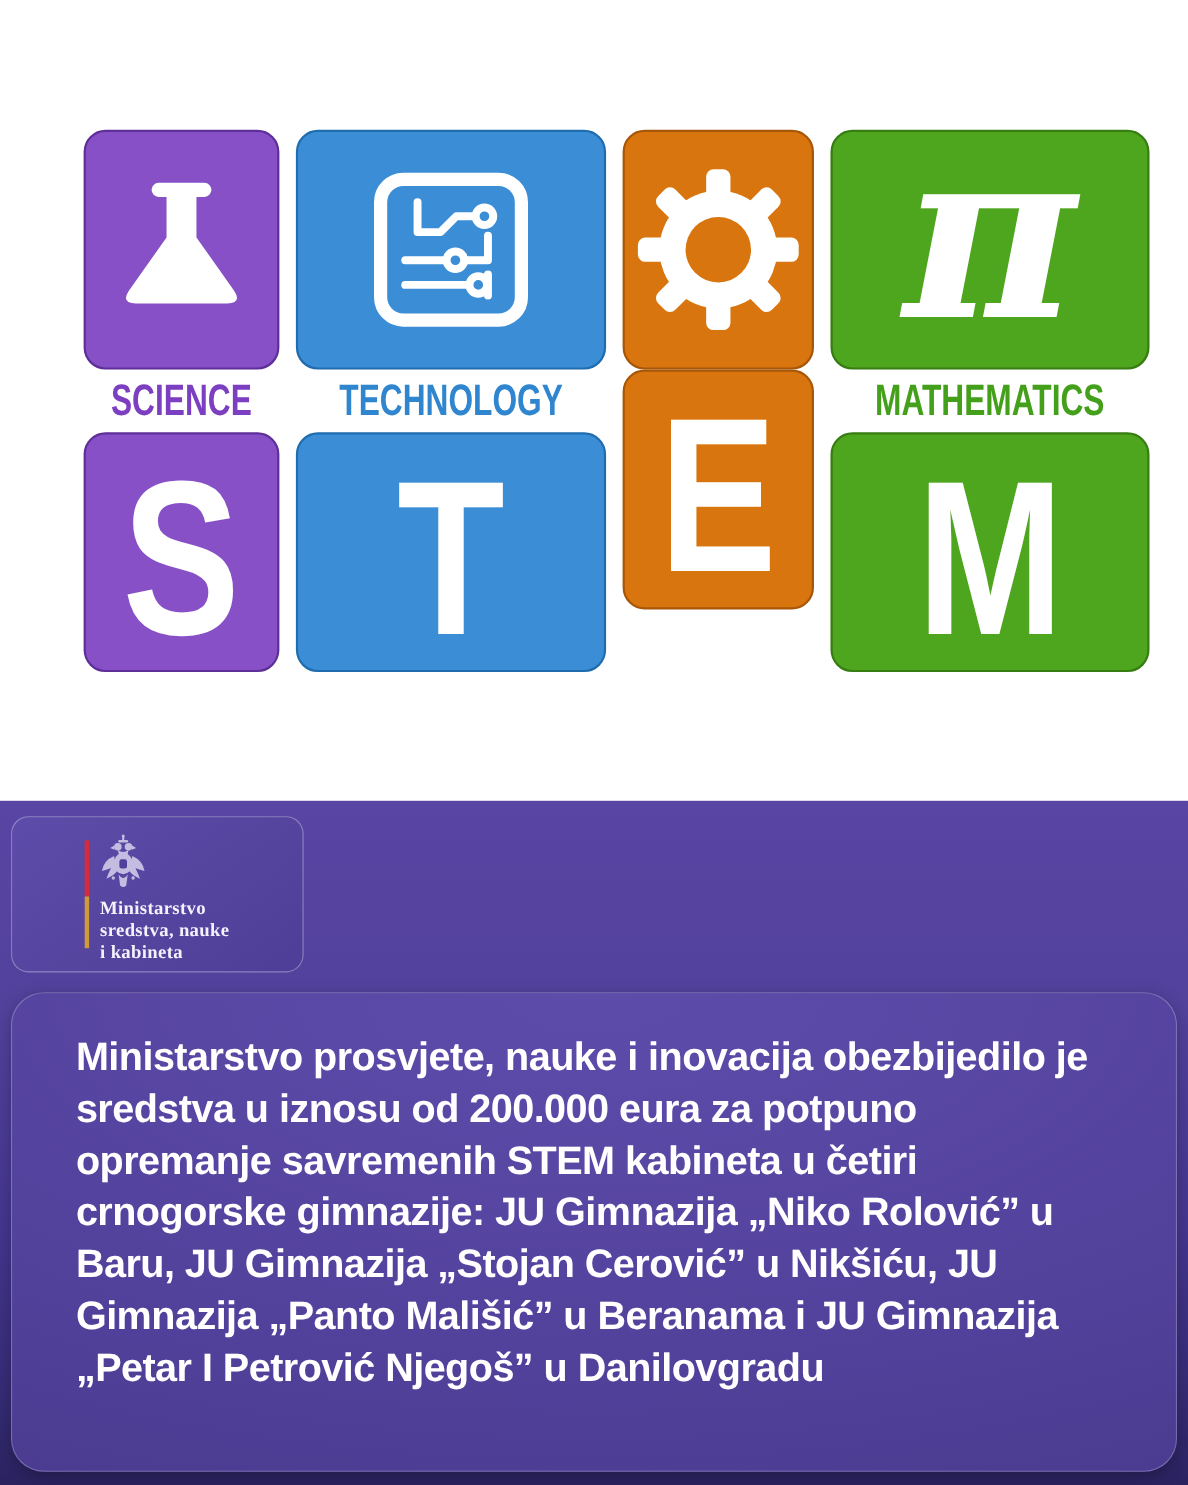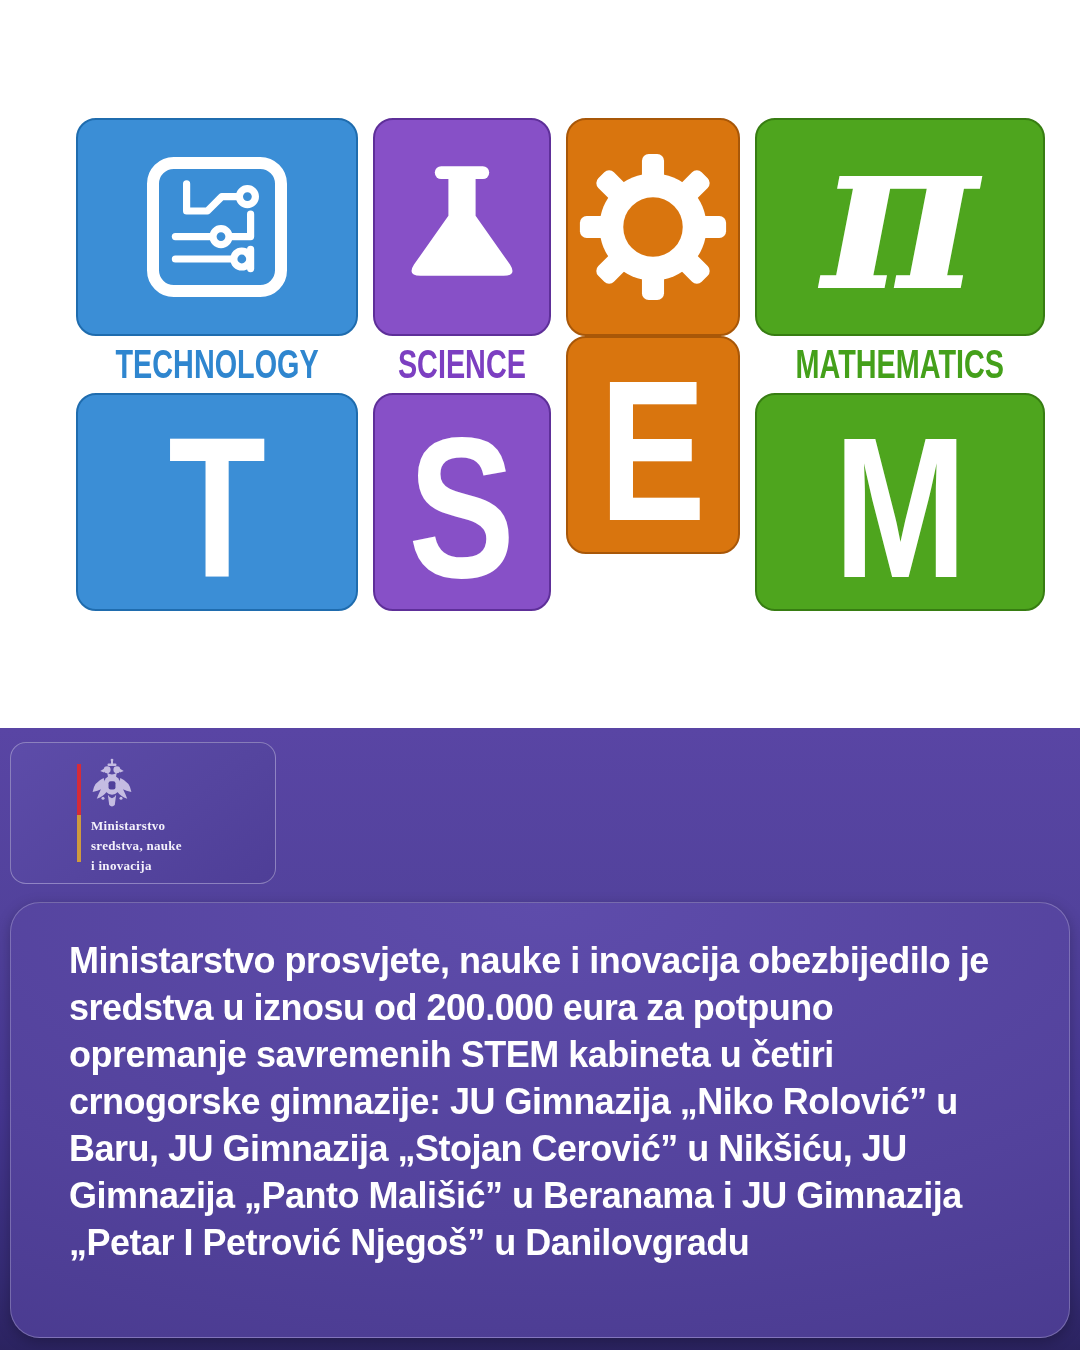--- a/index.html
+++ b/index.html
@@ -27,37 +27,54 @@
      background:linear-gradient(180deg,#5945a4 0%,#52429c 30%,#453690 62%,#352b74 88%,#2b2360 100%); }
 
   .logo-card { position:absolute; left:10px; top:14px; width:266px; height:142px;
      border-radius:16px; border:1px solid rgba(255,255,255,.32);
      background:linear-gradient(145deg,#5d4ca9 0%,#55459f 55%,#4e3e97 100%); }
   .logo-bar { position:absolute; left:66px; top:21px; width:4px; height:98px; }
   .logo-bar-red { width:4px; height:51px; }
   .logo-bar-gold { width:4px; height:47px; }
   .eagle { position:absolute; left:80px; top:15px; width:42px; height:54px; opacity:.82; }
   .ministry-text { position:absolute; left:80px; top:73px; color:#f4f1fb;
-     font-family:"Liberation Serif", serif; font-weight:bold; font-size:13px; line-height:20px;
+     font-family:"Liberation Serif", serif; font-weight:bold; font-size:17px; line-height:20px;
      letter-spacing:.3px; }
 
   .text-card { position:absolute; left:10px; top:174px; width:1060px; height:436px;
      border-radius:30px; border:1px solid rgba(255,255,255,.24);
      background:radial-gradient(130% 140% at 50% 0%, #5e4cab 0%, #53429c 52%, #453789 100%);
      box-shadow:0 4px 14px rgba(0,0,0,.25); }
   .announcement { margin:0; padding:34px 58px 0 58px; color:#ffffff; font-weight:bold;
      font-size:36px; line-height:47px; letter-spacing:-0.5px; text-align:left; }
 </style>
 </head>
 <body>
 
 <div class="page">
 
   <section class="top-section">
     <div class="stem-grid">
+
+      <div class="stem-col">
+        <div class="tile" style="background-color: rgb(135, 80, 199); border-color: rgb(94, 47, 153);">
+          <svg class="icon" width="160" height="160" viewBox="0 0 200 200">
+            <g fill="#ffffff">
+              <rect x="66" y="24" width="68" height="16" rx="8"></rect>
+              <path d="M83 40 h34 v46 l43 61 q9 14 -8 14 H48 q-17 0 -8 -14 l43 -61 z"></path>
+            </g>
+          </svg>
+        </div>
+        <div class="label-row">
+          <span class="tile-label" style="color: rgb(124, 63, 193);">SCIENCE</span>
+        </div>
+        <div class="tile" style="background-color: rgb(135, 80, 199); border-color: rgb(94, 47, 153);">
+          <span class="letter">S</span>
+        </div>
+      </div>
 
       <div class="stem-col">
         <div class="tile" style="background-color: rgb(59, 142, 214); border-color: rgb(31, 108, 174);">
           <svg class="icon" width="160" height="160" viewBox="0 0 200 200">
             <rect x="20" y="20" width="160" height="160" rx="26" fill="none" stroke="#ffffff" stroke-width="15"></rect>
             <g fill="none" stroke="#ffffff" stroke-width="9" stroke-linecap="round" stroke-linejoin="round">
               <path d="M62 46 V80 H88 L106 62 H126"></path>
               <circle cx="138" cy="62" r="10"></circle>
               <path d="M48 112 H92"></path>
               <circle cx="105" cy="112" r="10"></circle>
@@ -66,37 +83,20 @@
               <circle cx="131" cy="140" r="10"></circle>
               <path d="M142 152 V128"></path>
             </g>
           </svg>
         </div>
         <div class="label-row">
           <span class="tile-label" style="color: rgb(47, 134, 207);">TECHNOLOGY</span>
         </div>
         <div class="tile" style="background-color: rgb(59, 142, 214); border-color: rgb(31, 108, 174);">
           <span class="letter">T</span>
-        </div>
-      </div>
-
-      <div class="stem-col">
-        <div class="tile" style="background-color: rgb(135, 80, 199); border-color: rgb(94, 47, 153);">
-          <svg class="icon" width="160" height="160" viewBox="0 0 200 200">
-            <g fill="#ffffff">
-              <rect x="66" y="24" width="68" height="16" rx="8"></rect>
-              <path d="M83 40 h34 v46 l43 61 q9 14 -8 14 H48 q-17 0 -8 -14 l43 -61 z"></path>
-            </g>
-          </svg>
-        </div>
-        <div class="label-row">
-          <span class="tile-label" style="color: rgb(124, 63, 193);">SCIENCE</span>
-        </div>
-        <div class="tile" style="background-color: rgb(135, 80, 199); border-color: rgb(94, 47, 153);">
-          <span class="letter">S</span>
         </div>
       </div>
 
       <div class="stem-col">
         <div class="tile" style="background-color: rgb(217, 117, 14); border-color: rgb(168, 87, 8);">
           <svg class="icon" width="170" height="170" viewBox="0 0 200 200">
             <g fill="#ffffff">
               <rect x="87" y="14" width="26" height="40" rx="8" transform="rotate(0 100 100)"></rect>
               <rect x="87" y="14" width="26" height="40" rx="8" transform="rotate(45 100 100)"></rect>
               <rect x="87" y="14" width="26" height="40" rx="8" transform="rotate(90 100 100)"></rect>
@@ -152,21 +152,21 @@
           <path d="M42 29 Q56 35 58 49 Q50 47 46 45 Q50 53 52 59 Q42 55 38 49 Z"></path>
           <path d="M24 53 Q30 63 36 53 L34 68 Q30 72 26 68 Z"></path>
           <circle cx="17" cy="58" r="2.2"></circle>
           <circle cx="43" cy="58" r="2.2"></circle>
         </g>
         <rect x="25" y="33.5" width="10" height="12" rx="3" fill="#4f3f99"></rect>
       </svg>
       <div class="ministry-text">
         <div>Ministarstvo</div>
         <div>sredstva, nauke</div>
-        <div>i inovacija</div>
+        <div>i kabineta</div>
       </div>
     </div>
 
     <div class="text-card">
       <p class="announcement">Ministarstvo prosvjete, nauke i inovacija obezbijedilo je sredstva u iznosu od 200.000 eura za potpuno opremanje savremenih STEM kabineta u četiri crnogorske gimnazije: JU Gimnazija „Niko Rolović” u Baru, JU Gimnazija „Stojan Cerović” u Nikšiću, JU Gimnazija „Panto Mališić” u Beranama i JU Gimnazija „Petar I Petrović Njegoš” u Danilovgradu</p>
     </div>
 
   </section>
 </div>
 

